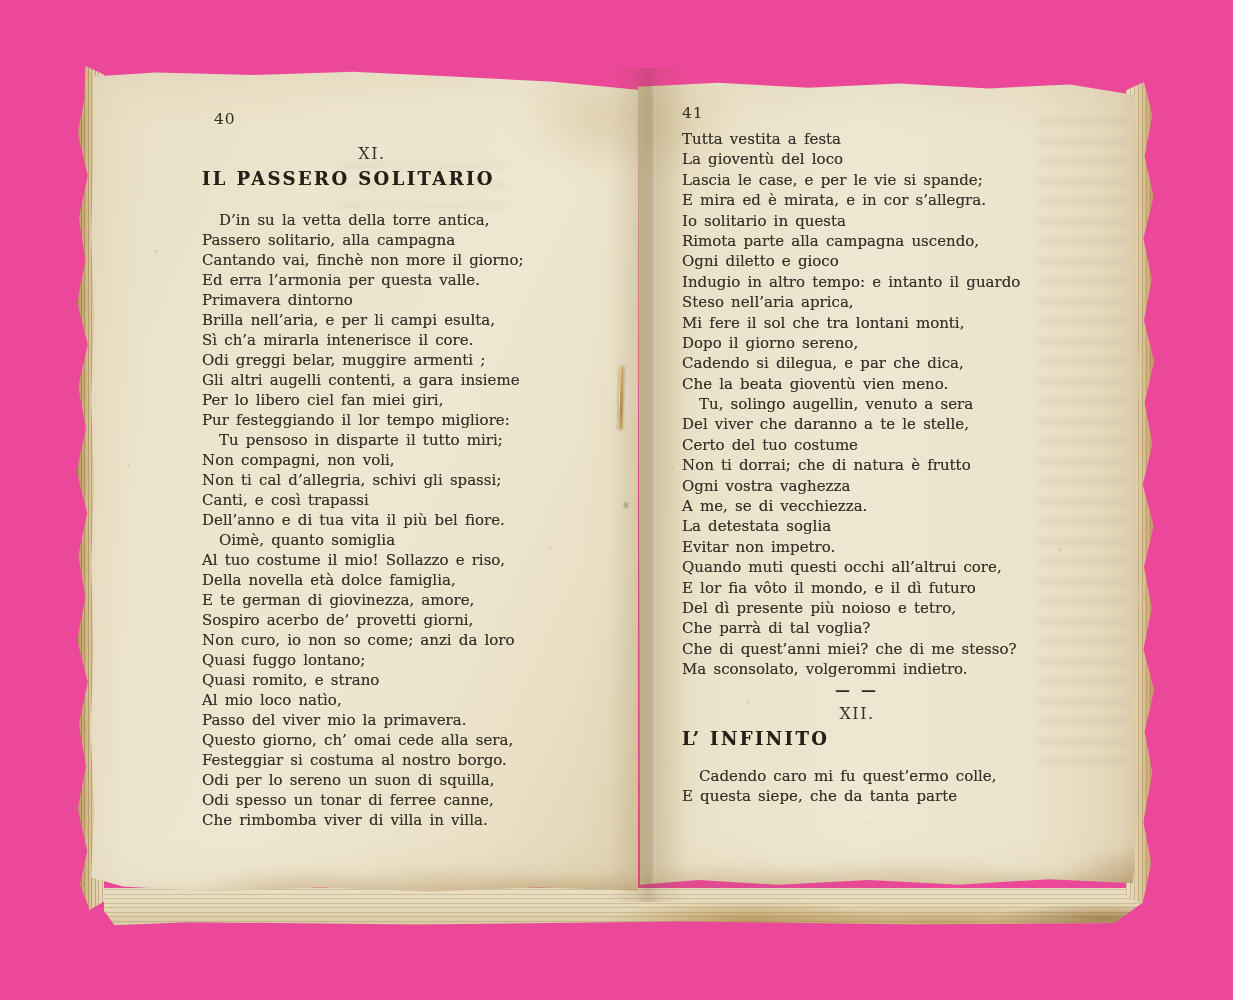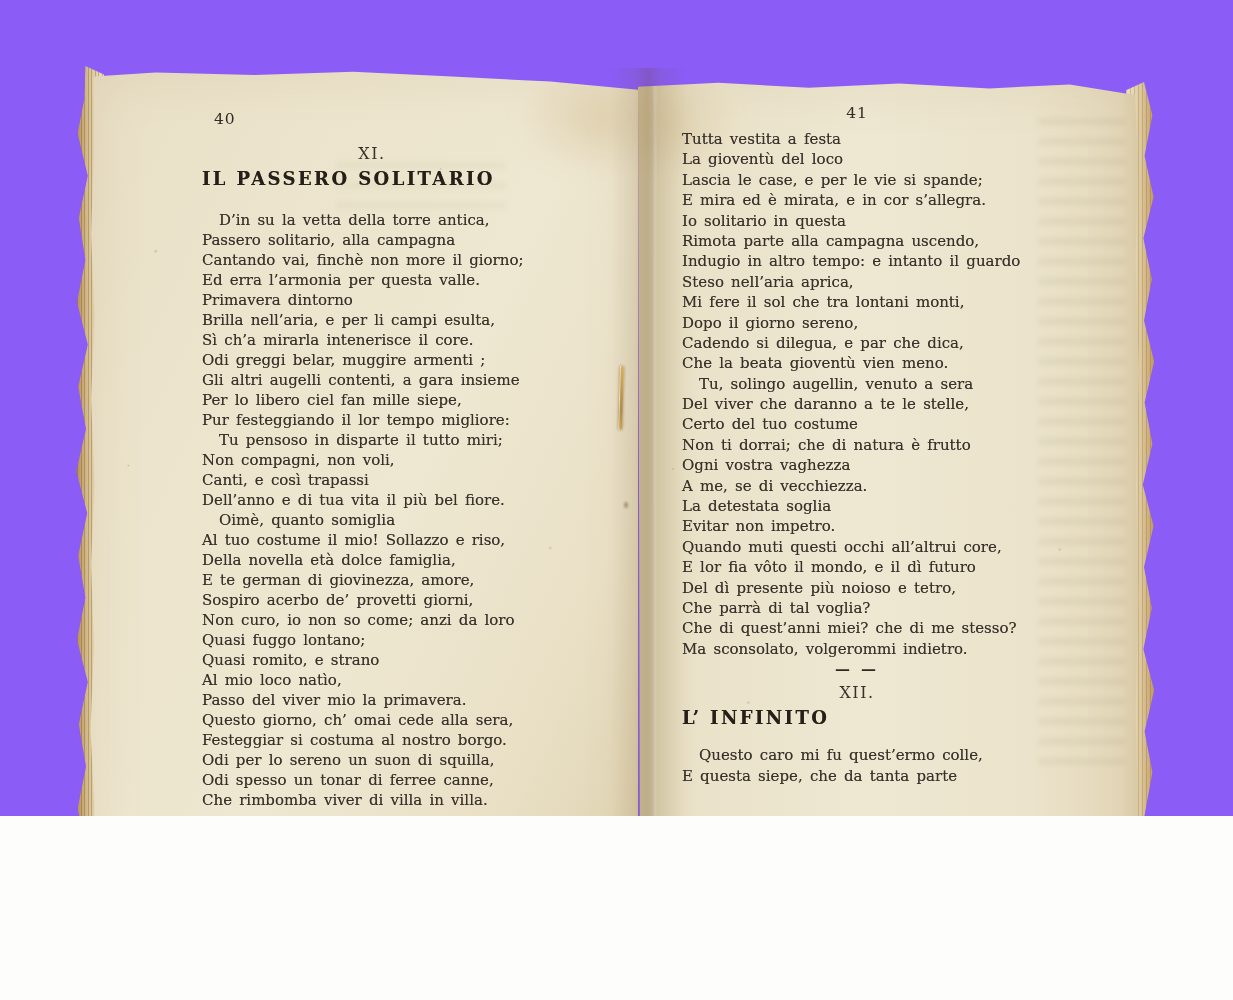--- a/index.html
+++ b/index.html
@@ -1,16 +1,16 @@
 <!DOCTYPE html>
 <html><head>
 <meta charset="utf-8">
 <style>
   html,body{margin:0;padding:0;background:#fdfdfc;}
-  .scene{position:relative;width:1233px;height:816px;background:#8b5cf6;overflow:hidden;
+  .scene{position:relative;width:1233px;height:1000px;background:#ec4899;overflow:hidden;
          font-family:"DejaVu Serif","Liberation Serif",serif;}
   .book{position:absolute;left:78px;top:58px;width:1080px;height:856px;}
   .book-shadow{position:absolute;left:120px;top:880px;width:990px;height:40px;
     background:radial-gradient(50% 55% at 50% 30%,rgba(120,100,70,.22),rgba(120,100,70,0) 75%);
     filter:blur(6px);}
 
   
   .edge-left{position:absolute;left:-4px;top:8px;width:30px;height:844px;z-index:1;
     background:
       repeating-linear-gradient(90deg,rgba(104,70,30,.30) 0 1px,rgba(0,0,0,0) 1px 3.5px),
@@ -90,21 +90,21 @@
   .gutter-shadow{position:absolute;left:532px;top:10px;width:76px;height:834px;z-index:5;pointer-events:none;
     background:linear-gradient(90deg,rgba(110,80,40,0) 0%,rgba(110,80,40,.10) 32%,rgba(95,68,32,.22) 50%,rgba(110,80,40,.10) 66%,rgba(110,80,40,0) 100%);}
   .staple{position:absolute;left:541px;top:308px;width:4px;height:64px;z-index:6;
     background:linear-gradient(180deg,#d3af66,#b28c49 70%,#c8a55e);
     border-radius:2px;box-shadow:0 0 3px rgba(90,60,25,.55),inset 1px 0 0 rgba(255,240,200,.8);
     transform:rotate(1.5deg);}
   .staple-dot{position:absolute;left:546px;top:444px;width:4px;height:6px;z-index:6;border-radius:50%;
     background:rgba(120,90,50,.5);filter:blur(1px);}
   .pn{position:absolute;font-size:15.5px;letter-spacing:1px;color:#332c25;z-index:4;}
   .pn-left{left:124px;top:40px;}
-  .pn-right{left:44px;top:22px;width:350px;text-align:center;}
+  .pn-right{left:44px;top:22px;width:350px;text-align:left;}
   .text-col{position:absolute;z-index:4;}
   .text-col-left{left:112px;top:74px;width:340px;}
   .text-col-right{left:44px;top:47px;width:350px;}
   .section-num{text-align:center;font-size:16px;letter-spacing:1.5px;color:#39312a;height:22px;}
   .poem-title{margin:0;text-align:left;font-size:18px;font-weight:bold;letter-spacing:2.4px;
     color:#261f18;height:26px;margin-top:2px;text-shadow:0 0 .5px rgba(40,30,20,.6);}
   .poem{margin-top:16px;}
   .line{white-space:nowrap;font-size:15px;color:#38302a;word-spacing:.16em;
     text-shadow:0 0 .4px rgba(50,40,28,.55);}
   .poem-l .line{line-height:20px;height:20px;}
@@ -140,24 +140,25 @@
 
         <div class="line indent">D’in su la vetta della torre antica,</div>
             <div class="line">Passero solitario, alla campagna</div>
             <div class="line">Cantando vai, finchè non more il giorno;</div>
             <div class="line">Ed erra l’armonia per questa valle.</div>
             <div class="line">Primavera dintorno</div>
             <div class="line">Brilla nell’aria, e per li campi esulta,</div>
             <div class="line">Sì ch’a mirarla intenerisce il core.</div>
             <div class="line">Odi greggi belar, muggire armenti ;</div>
             <div class="line">Gli altri augelli contenti, a gara insieme</div>
-            <div class="line">Per lo libero ciel fan mille siepe,</div>
+            <div class="line">Per lo libero ciel fan miei giri,</div>
             <div class="line">Pur festeggiando il lor tempo migliore:</div>
             <div class="line indent">Tu pensoso in disparte il tutto miri;</div>
             <div class="line">Non compagni, non voli,</div>
+            <div class="line">Non ti cal d’allegria, schivi gli spassi;</div>
             <div class="line">Canti, e così trapassi</div>
             <div class="line">Dell’anno e di tua vita il più bel fiore.</div>
             <div class="line indent">Oimè, quanto somiglia</div>
             <div class="line">Al tuo costume il mio! Sollazzo e riso,</div>
             <div class="line">Della novella età dolce famiglia,</div>
             <div class="line">E te german di giovinezza, amore,</div>
             <div class="line">Sospiro acerbo de’ provetti giorni,</div>
             <div class="line">Non curo, io non so come; anzi da loro</div>
             <div class="line">Quasi fuggo lontano;</div>
             <div class="line">Quasi romito, e strano</div>
@@ -183,20 +184,21 @@
 
       <div class="text-col text-col-right tc-r">
         <div class="poem poem-r" style="margin-top:0">
 
         <div class="line">Tutta vestita a festa</div>
             <div class="line">La gioventù del loco</div>
             <div class="line">Lascia le case, e per le vie si spande;</div>
             <div class="line">E mira ed è mirata, e in cor s’allegra.</div>
             <div class="line">Io solitario in questa</div>
             <div class="line">Rimota parte alla campagna uscendo,</div>
+            <div class="line">Ogni diletto e gioco</div>
             <div class="line">Indugio in altro tempo: e intanto il guardo</div>
             <div class="line">Steso nell’aria aprica,</div>
             <div class="line">Mi fere il sol che tra lontani monti,</div>
             <div class="line">Dopo il giorno sereno,</div>
             <div class="line">Cadendo si dilegua, e par che dica,</div>
             <div class="line">Che la beata gioventù vien meno.</div>
             <div class="line indent">Tu, solingo augellin, venuto a sera</div>
             <div class="line">Del viver che daranno a te le stelle,</div>
             <div class="line">Certo del tuo costume</div>
             <div class="line">Non ti dorrai; che di natura è frutto</div>
@@ -209,21 +211,21 @@
             <div class="line">Del dì presente più noioso e tetro,</div>
             <div class="line">Che parrà di tal voglia?</div>
             <div class="line">Che di quest’anni miei? che di me stesso?</div>
             <div class="line">Ma sconsolato, volgerommi indietro.</div>
           </div>
         <div class="separator">— —</div>
         <div class="section-num">XII.</div>
         <h1 class="poem-title">L’ INFINITO</h1>
         <div class="poem poem-r" style="margin-top:12px">
 
-        <div class="line indent">Questo caro mi fu quest’ermo colle,</div>
+        <div class="line indent">Cadendo caro mi fu quest’ermo colle,</div>
             <div class="line">E questa siepe, che da tanta parte</div>
           </div>
       </div>
     </div>
 
     <div class="gutter-shadow"></div>
     <div class="staple"></div>
     <div class="staple-dot"></div>
   </div>
 </div>

